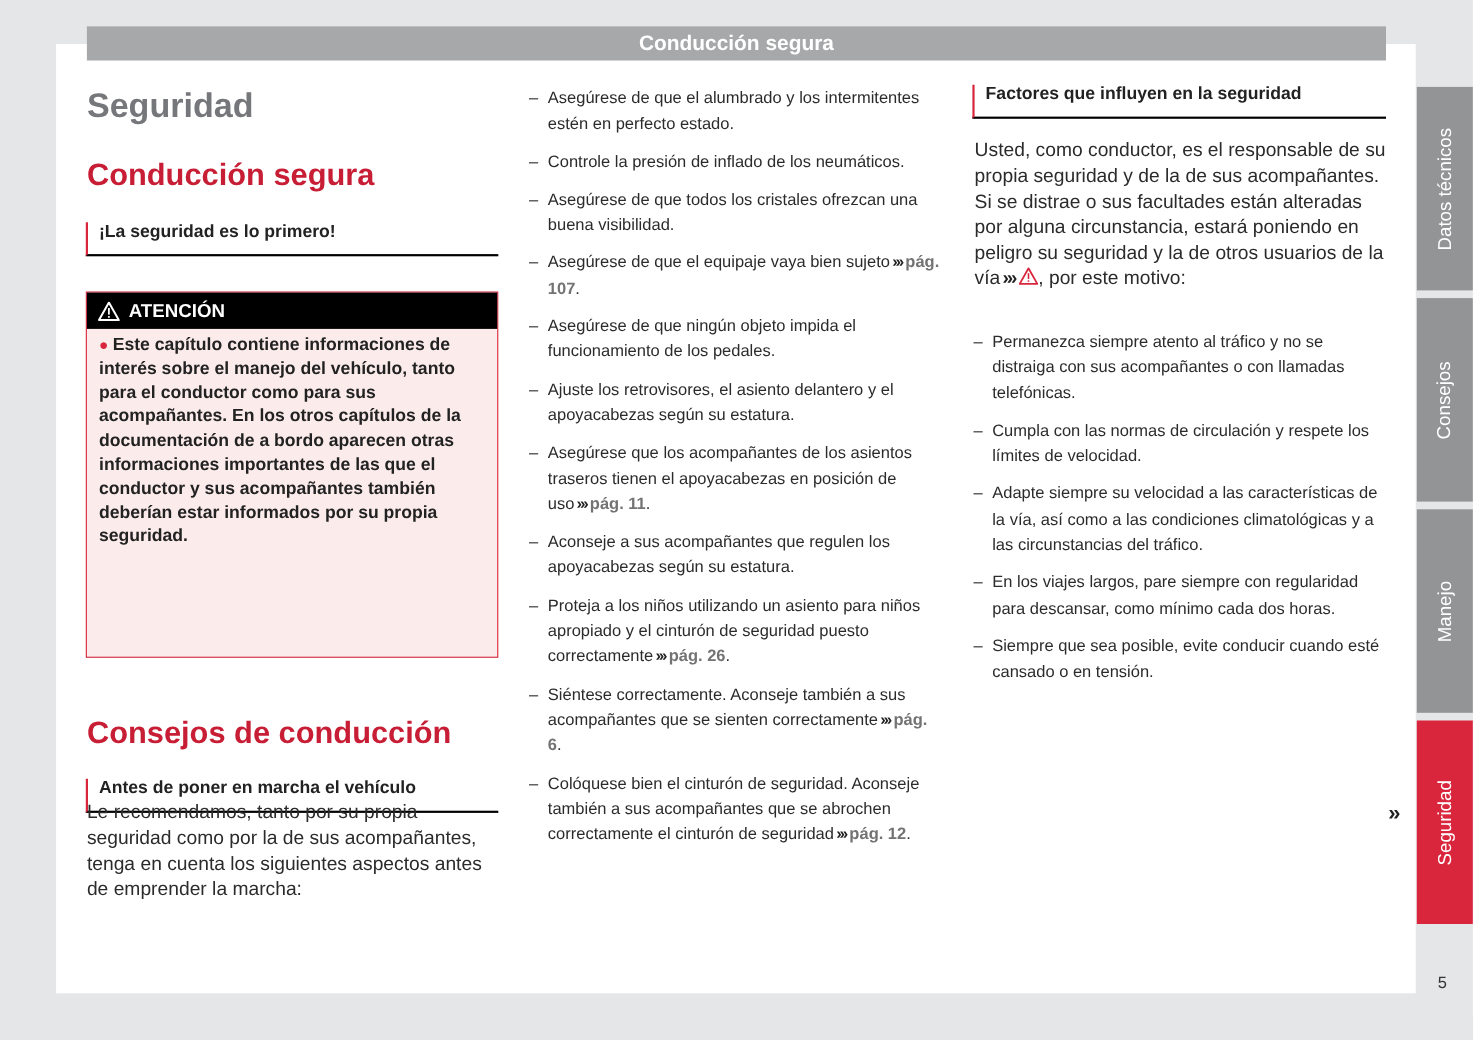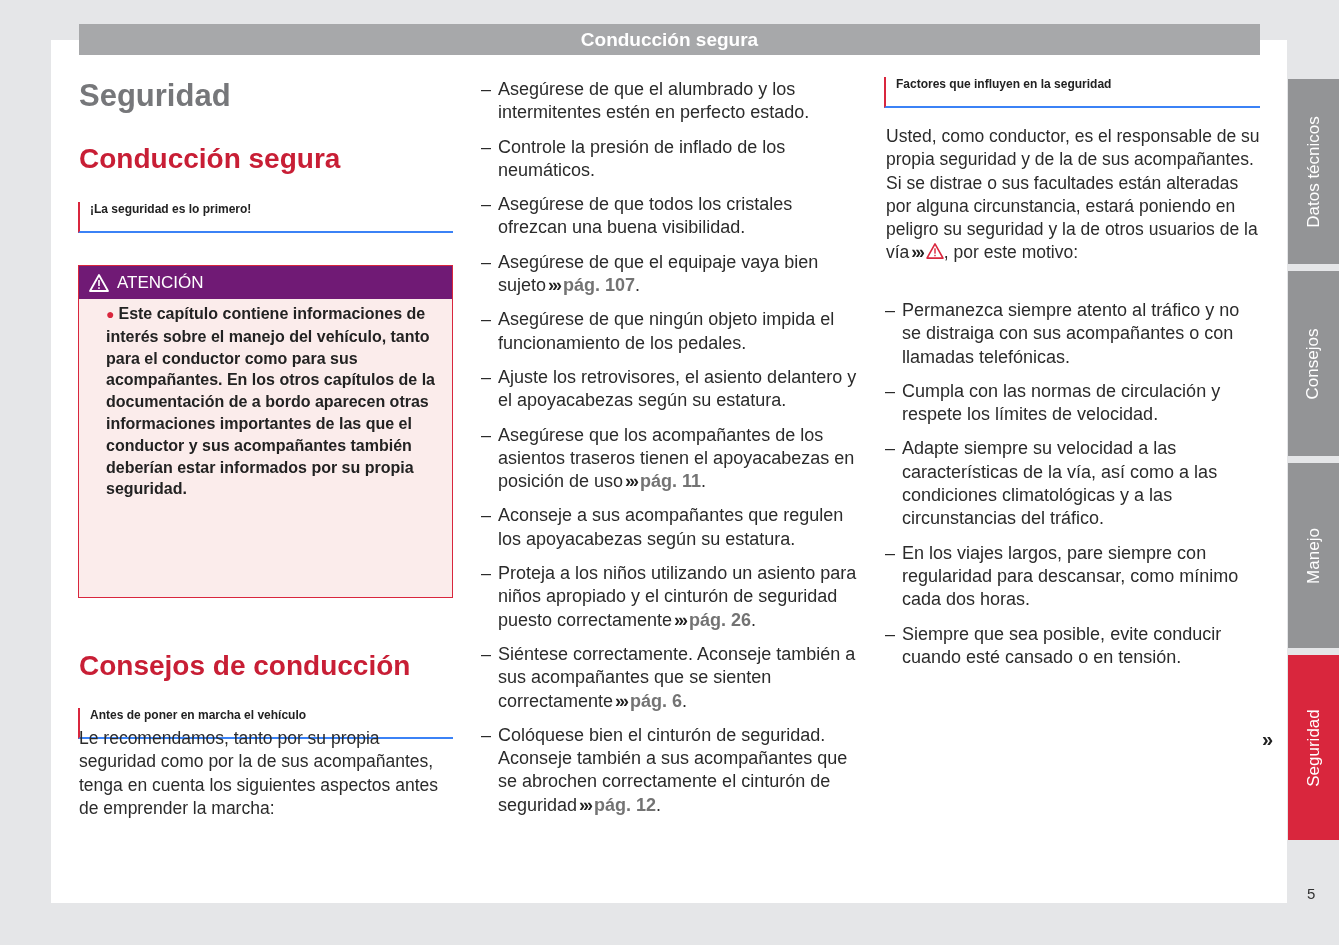--- a/index.html
+++ b/index.html
@@ -22,38 +22,38 @@
   }
 
   .h-section {
     position:absolute; left:79px; top:78px;
     font-size:31px; font-weight:bold; color:#76777a;
   }
   .h-chapter {
     font-size:28px; font-weight:bold; color:#c81e35; position:absolute; left:79px;
   }
   .h-sub {
-    position:absolute; border-left:2px solid #d9263d; border-bottom:2px solid #3b82f6;
-    font-size:12px; font-weight:bold; color:#222;
+    position:absolute; border-left:2px solid #d9263d; border-bottom:2px solid #000000;
+    font-size:16px; font-weight:bold; color:#222;
     padding:0 0 4px 10px; box-sizing:border-box;
   }
   .warn {
     position:absolute; left:78px; top:265px; width:375px; height:333px;
     border:1.5px solid #d9263d; background:#fbeceb; box-sizing:border-box;
   }
   .warn-head {
-    background:#701a75; color:#fff; font-weight:normal; font-size:17px;
+    background:#000000; color:#fff; font-weight:bold; font-size:17px;
     height:33px; line-height:35px; padding-left:10px;
     display:flex; align-items:center; gap:8px;
   }
   .warn-body { padding:4px 10px 0 11px; font-weight:bold; font-size:16px; line-height:21.8px; color:#222; }
-  .warn-body p { margin:0 0 6px 16px; }
+  .warn-body p { margin:0 0 6px 0; }
   .bullet { color:#d9263d; font-size:14px; margin-right:4px; }
   .para { position:absolute; font-size:17.5px; line-height:23.3px; color:#2b2b2b; }
-  ul.dash { list-style:none; margin:0; padding:0; position:absolute; font-size:18px; line-height:23.3px; color:#2b2b2b; }
+  ul.dash { list-style:none; margin:0; padding:0; position:absolute; font-size:15px; line-height:23.3px; color:#2b2b2b; }
   ul.dash li { position:relative; padding-left:17px; margin-bottom:11px; }
   ul.dash li::before { content:"–"; position:absolute; left:0; top:0; }
   .ref { font-weight:bold; color:#737373; }
   .arrow { font-weight:bold; color:#222; letter-spacing:-2px; margin:0 3px 0 2px; }
   .tab {
     position:absolute; left:1288px; width:51px;
     background:#939496; color:#fff;
     display:flex; align-items:center; justify-content:center;
   }
   .tab span {

